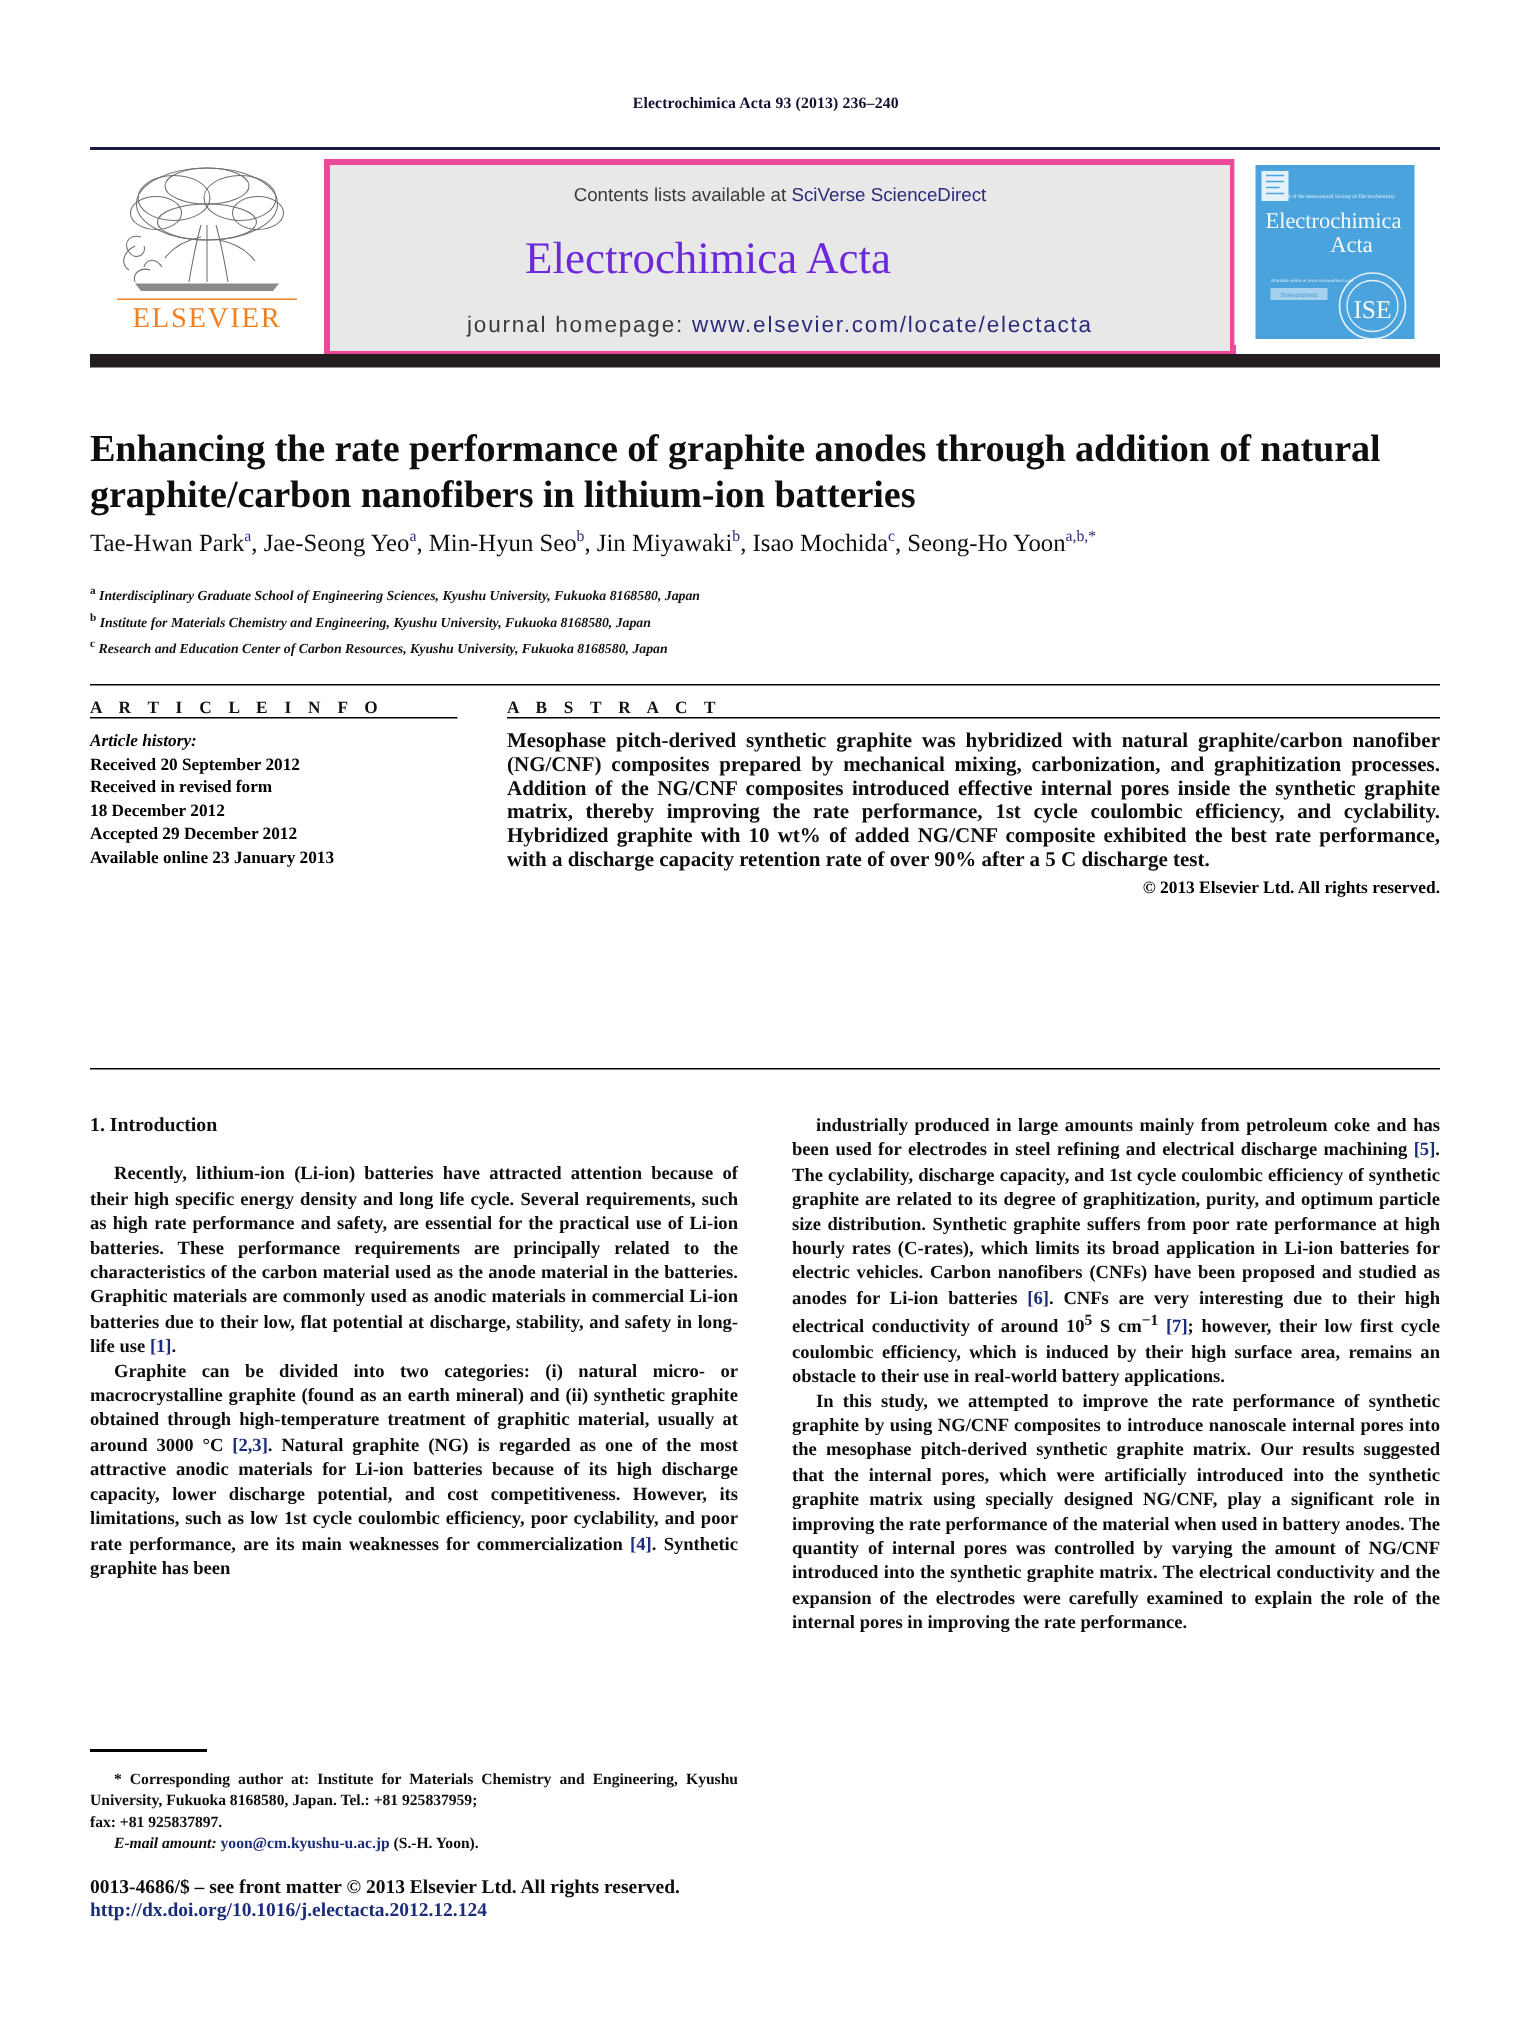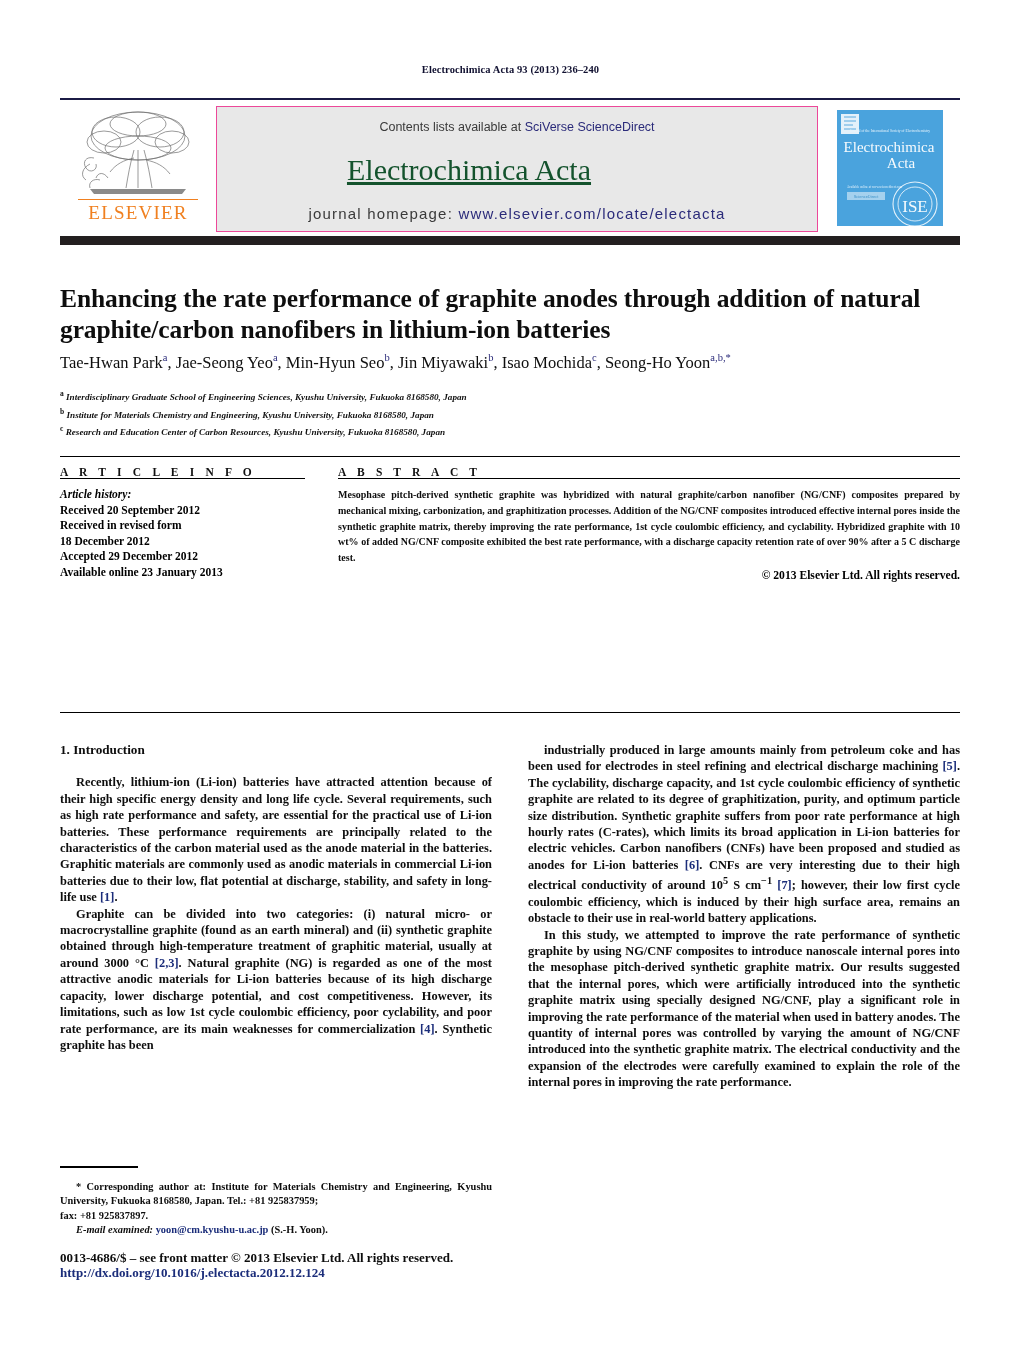--- a/index.html
+++ b/index.html
@@ -73,41 +73,40 @@
     width: 120px; height: 1px;
     background: #f08020;
   }
 
   .journal-box {
     position: absolute;
     left: 156px; top: 8px;
     width: 600px;
     height: 124px;
     background: #e8e8e8;
-    border: 1px solid #ec4899;
+    border: 4px solid #ec4899;
   }
   .contents-line {
     position: absolute;
     left: 0; top: 13px;
     width: 600px;
     text-align: center;
     font-family: "Liberation Sans", sans-serif;
     font-size: 12.5px;
     color: #3a3a3a;
   }
   .contents-line .link { color: #2b2b7a; }
   .journal-title {
     position: absolute;
     left: 0; top: 46px;
     width: 504px;
     text-align: center;
     font-family: "Liberation Serif", serif;
     font-size: 30px;
-    color: #14532d;
-    text-decoration: underline;
+    color: #6d28d9;
   }
   .homepage-line {
     position: absolute;
     left: 0; top: 98px;
     width: 600px;
     text-align: center;
     font-family: "Liberation Sans", sans-serif;
     font-size: 15px;
     letter-spacing: 1.2px;
     color: #3a3a3a;
@@ -202,21 +201,21 @@
   }
   .hist-list, .kw-list {
     font-size: 11.5px;
     font-weight: bold;
     line-height: 15.5px;
   }
   .kw-block { margin-top: 14px; }
   .kw-rule { height: 1px; background: #000; margin-bottom: 6px; }
 
   .abstract-body {
-    font-size: 10px;
+    font-size: 14px;
     font-weight: bold;
     line-height: 15.8px;
     text-align: justify;
     color: #0d0d0d;
   }
   .copyright {
     margin-top: 3px;
     font-size: 11.6px;
     font-weight: bold;
     text-align: right;
@@ -390,21 +389,21 @@
 
   <div class="col right">
     <p>industrially produced in large amounts mainly from petroleum coke and has been used for electrodes in steel refining and electrical discharge machining <span class="ref">[5]</span>. The cyclability, discharge capacity, and 1st cycle coulombic efficiency of synthetic graphite are related to its degree of graphitization, purity, and optimum particle size distribution. Synthetic graphite suffers from poor rate performance at high hourly rates (C-rates), which limits its broad application in Li-ion batteries for electric vehicles. Carbon nanofibers (CNFs) have been proposed and studied as anodes for Li-ion batteries <span class="ref">[6]</span>. CNFs are very interesting due to their high electrical conductivity of around 10<sup>5</sup> S cm<sup>−1</sup> <span class="ref">[7]</span>; however, their low first cycle coulombic efficiency, which is induced by their high surface area, remains an obstacle to their use in real-world battery applications.</p>
     <p>In this study, we attempted to improve the rate performance of synthetic graphite by using NG/CNF composites to introduce nanoscale internal pores into the mesophase pitch-derived synthetic graphite matrix. Our results suggested that the internal pores, which were artificially introduced into the synthetic graphite matrix using specially designed NG/CNF, play a significant role in improving the rate performance of the material when used in battery anodes. The quantity of internal pores was controlled by varying the amount of NG/CNF introduced into the synthetic graphite matrix. The electrical conductivity and the expansion of the electrodes were carefully examined to explain the role of the internal pores in improving the rate performance.</p>
   </div>
 
   <div class="footnote-rule"></div>
   <div class="footnote">
     <span><span class="indent">* Corresponding author at: Institute for Materials Chemistry and Engineering, Kyushu University, Fukuoka 8168580, Japan. Tel.: +81 925837959;</span>fax: +81 925837897.</span>
     <span class="indent">
-      <span class="email-label">E-mail examined:</span>
+      <span class="email-label">E-mail amount:</span>
       <span class="email">yoon@cm.kyushu-u.ac.jp</span><span> (S.-H. Yoon).</span>
     </span>
   </div>
 
   <div class="frontmatter">
     <span>0013-4686/$ – see front matter © 2013 Elsevier Ltd. All rights reserved.</span>
     <span class="doi">http://dx.doi.org/10.1016/j.electacta.2012.12.124</span>
   </div>
 
 </div>

